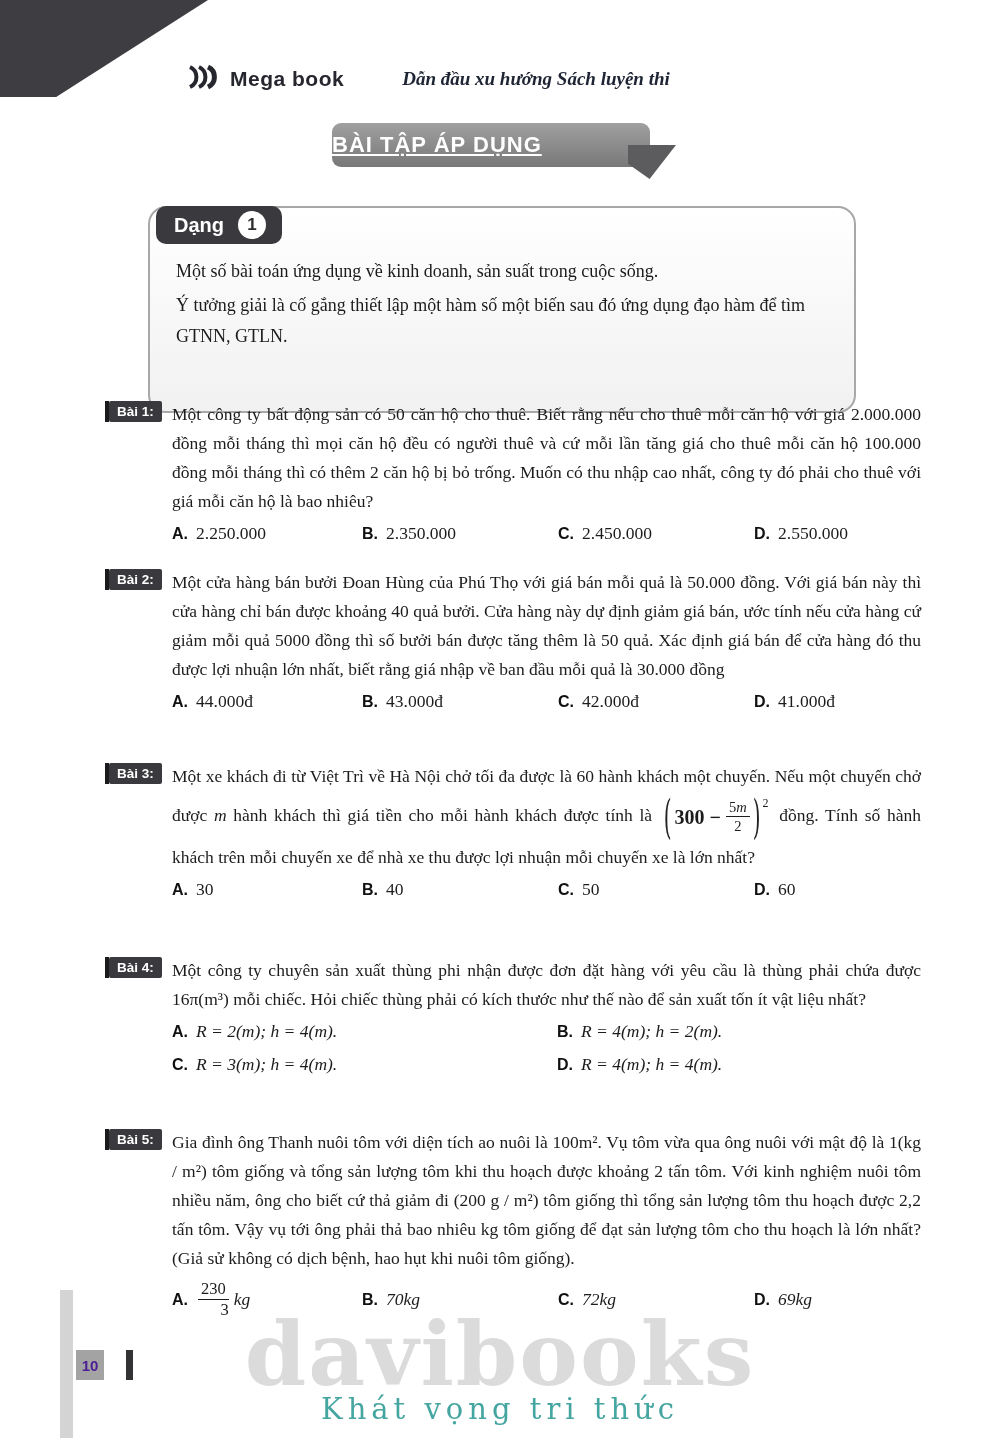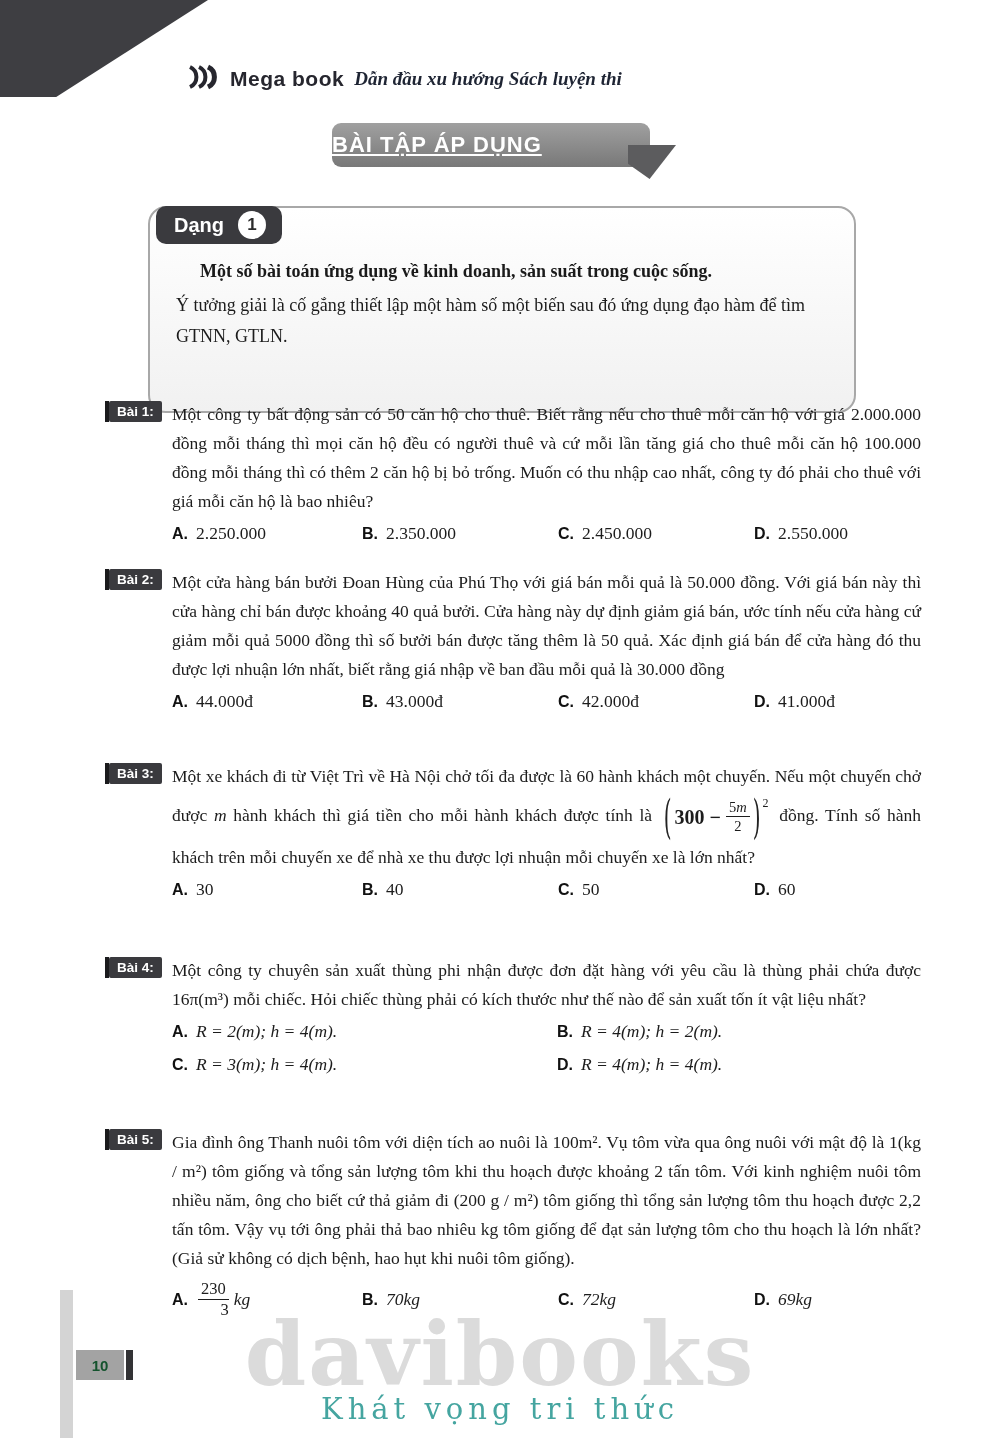--- a/index.html
+++ b/index.html
@@ -23,21 +23,21 @@
   
   .header {
     position:absolute; top:64px; left:186px;
     display:flex; align-items:center; gap:10px;
   }
   .brand {
     font-family:"Liberation Sans", sans-serif;
     font-weight:bold; font-size:21px; color:#26262e; letter-spacing:.5px;
   }
   .tagline {
-    font-style:italic; font-weight:bold; font-size:19px; color:#1e2433;
+    font-style:italic; font-weight:bold; font-size:19px; color:#1e2433;margin-left:48px;
   }
 
   
   .banner {
     position:absolute; top:123px; left:332px; width:318px; height:44px;
     background:linear-gradient(180deg,#a0a0a0,#787878);
     border-radius:9px;
     display:flex; align-items:center; justify-content:flex-start;
     color:#fff; font-family:"Liberation Sans", sans-serif;
     font-weight:bold; font-size:22px; letter-spacing:1px;text-decoration:underline;
@@ -61,21 +61,21 @@
     color:#fff; display:flex; align-items:center; gap:14px;
     padding:0 16px 0 18px;
     font-family:"Liberation Sans", sans-serif; font-weight:bold; font-size:20px;
   }
   .dang-num {
     width:28px; height:28px; border-radius:50%;
     background:#fff; color:#2b2b2b;
     display:flex; align-items:center; justify-content:center;
     font-size:17px;
   }
-  .dang-title { font-weight:bold; font-size:18px; line-height:31px; color:#1a1a1a;margin-left:24px; }
+  .dang-title { font-weight:normal; font-size:18px; line-height:31px; color:#1a1a1a; }
   .dang-desc  { font-size:18px; line-height:31px; margin-top:3px; }
 
   
   .problem { position:absolute; left:109px; width:812px; }
   .badge {
     position:absolute; left:0; top:1px;
     background:#3a3a3e; color:#fff;
     font-family:"Liberation Sans", sans-serif; font-weight:bold; font-size:13.5px;
     padding:3px 8px 3px 8px; border-radius:2px;
     white-space:nowrap;
@@ -111,22 +111,22 @@
   .frac { display:inline-flex; flex-direction:column; align-items:center; font-size:14.5px; line-height:1.15; margin:0 2px; }
   .frac .ft { border-bottom:1.2px solid #1c1c1c; padding:0 3px; display:inline-flex; }
   .frac .fb { padding-top:1px; }
   .fexp { font-size:12px; align-self:flex-start; margin:-2px 0 0 1px; }
   .frac-lg { font-size:16.5px; margin-right:5px;align-items:flex-end; }
   .unit { font-style:italic; font-size:17.5px; }
 
   
   .left-strip { position:absolute; left:60px; top:1290px; width:13px; height:148px; background:#d4d4d4; }
   .page-num {
-    position:absolute; left:76px; top:1350px; width:48px; height:30px;
-    background:#a3a3a3; color:#14532d;
+    position:absolute; left:76px; top:1350px; width:28px; height:30px;
+    background:#a3a3a3; color:#4c1d95;
     display:flex; align-items:center; justify-content:center;
     font-family:"Liberation Sans", sans-serif; font-weight:bold; font-size:15px;
   }
   .page-num-bar { position:absolute; left:126px; top:1350px; width:7px; height:30px; background:#333335; }
   .watermark {
     position:absolute; left:50%; transform:translateX(-50%); top:1302px;
     font-family:"DejaVu Serif", serif; font-weight:bold;
     font-size:88px; color:#dbdbdb; letter-spacing:2px; white-space:nowrap;
   }
   .slogan {

